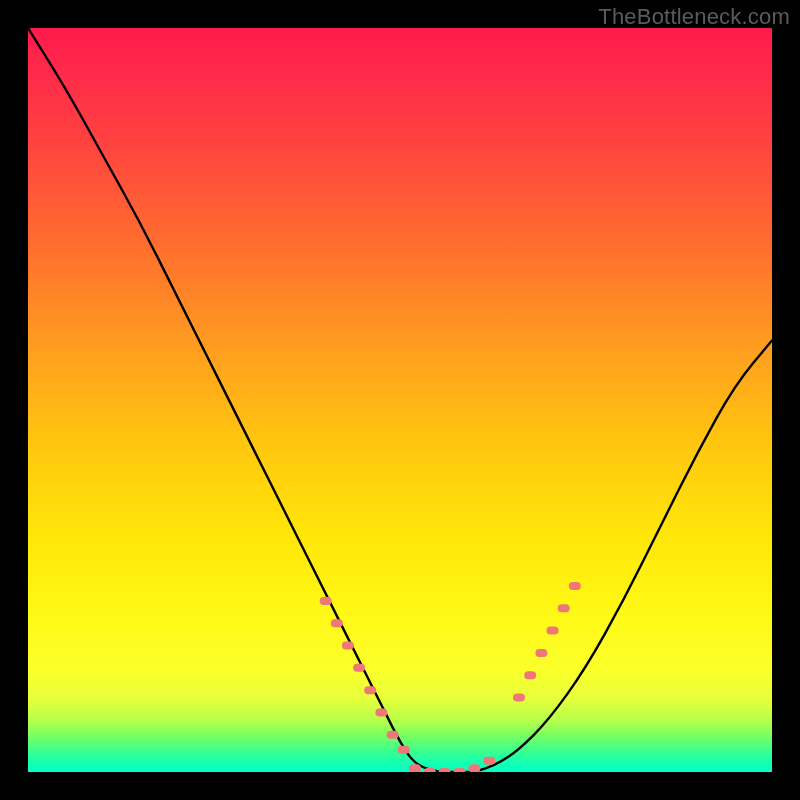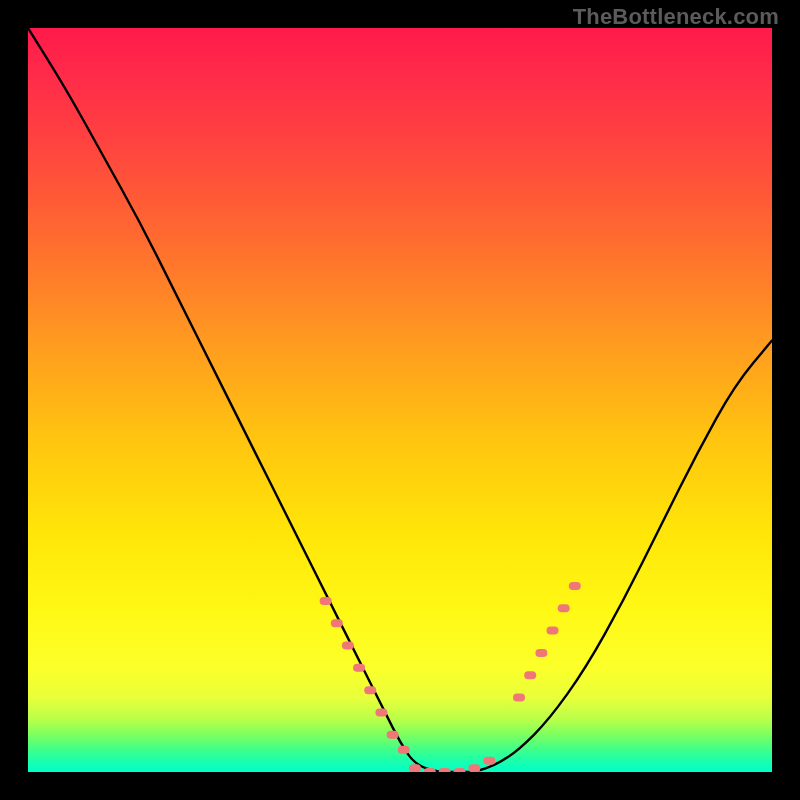--- a/index.html
+++ b/index.html
@@ -48,24 +48,24 @@
   .curve-svg {
     position: absolute;
     left: 0;
     top: 0;
     width: 744px;
     height: 744px;
   }
   .watermark {
     position: absolute;
     top: 4px;
-    right: 21px;
+    right: 10px;
     color: #5b5b5b;
     font-size: 22px;
-    font-weight: 700;
+    font-weight: 400;
     letter-spacing: 0.2px;
     user-select: none;
   }
 </style>
 </head>
 <body>
 
 <div class="frame">
   <div class="plot-area"></div>
 

